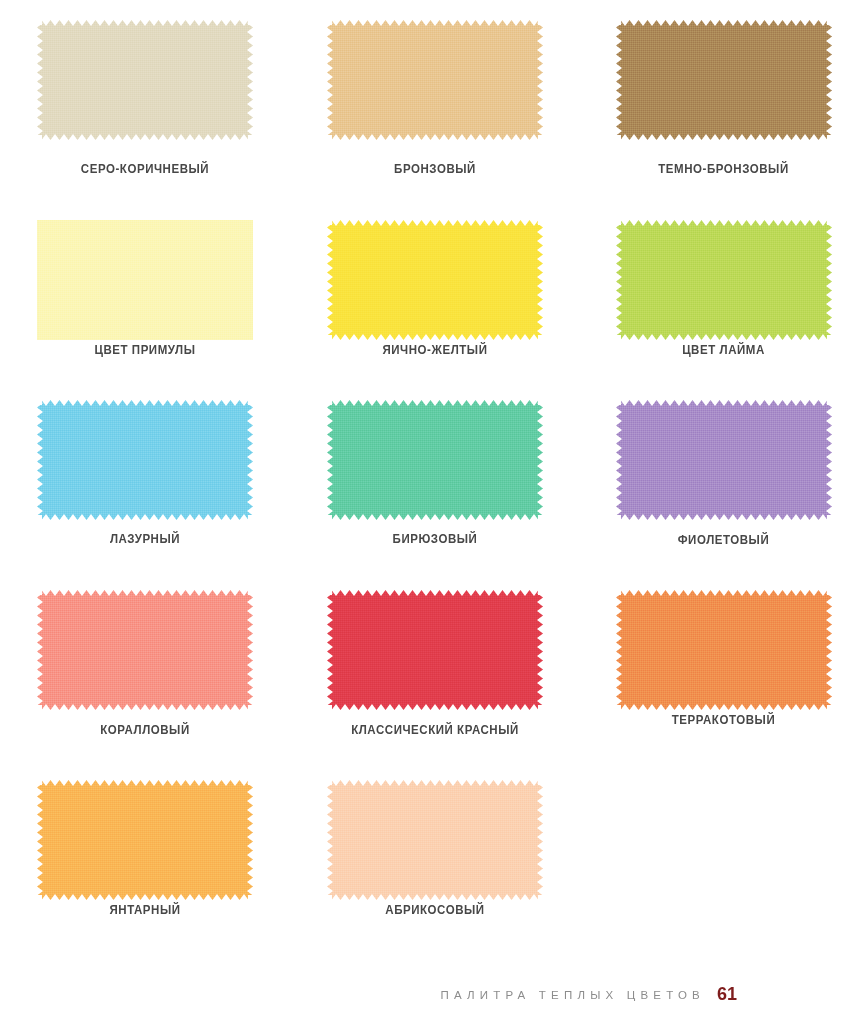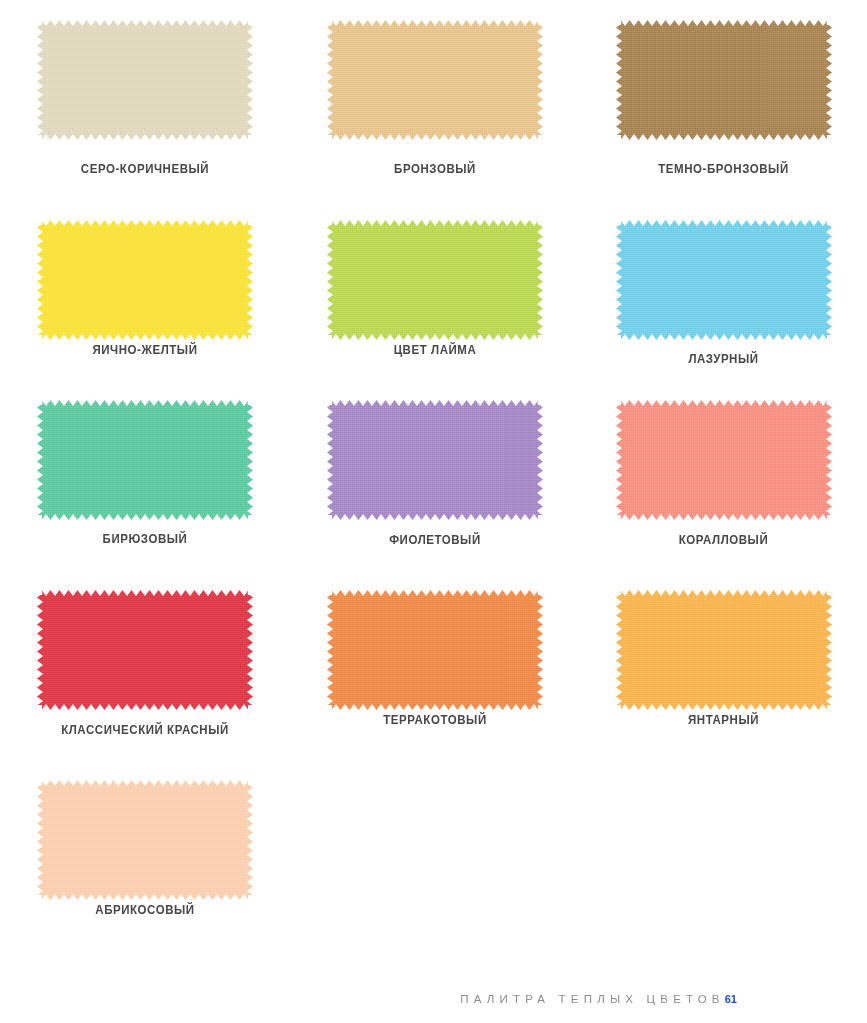--- a/index.html
+++ b/index.html
@@ -129,35 +129,36 @@
   .r4 .label { top: 153px; }
   .r5 .label { top: 143px; }
 
   
   #footer {
     position: absolute;
     right: 22px;
     bottom: 18px;
     display: flex;
     align-items: center;
+    gap: 12px;
     white-space: nowrap;
   }
 
   #footer-title {
     font-size: 11.5px;
     font-weight: 400;
     letter-spacing: 5.2px;
     color: #8c8c8c;
     font-family: "Liberation Sans", sans-serif;
   }
 
   #footer-page {
-    font-size: 11px;
+    font-size: 18px;
     font-weight: 700;
-    color: #1d4ed8;
+    color: #7f1d1d;
     letter-spacing: 0;
     font-family: "Liberation Sans", sans-serif;
   }
 </style>
 </head>
 <body>
 
 <div id="page">
 
   <div id="swatch-grid">
@@ -207,20 +208,26 @@
             <path d="M0,0 L216,0 L216,5 L211.5,0 L207,5 L202.5,0 L198,5 L193.5,0 L189,5 L184.5,0 L180,5 L175.5,0 L171,5 L166.5,0 L162,5 L157.5,0 L153,5 L148.5,0 L144,5 L139.5,0 L135,5 L130.5,0 L126,5 L121.5,0 L117,5 L112.5,0 L108,5 L103.5,0 L99,5 L94.5,0 L90,5 L85.5,0 L81,5 L76.5,0 L72,5 L67.5,0 L63,5 L58.5,0 L54,5 L49.5,0 L45,5 L40.5,0 L36,5 L31.5,0 L27,5 L22.5,0 L18,5 L13.5,0 L9,5 L4.5,0 L0,5 Z" fill="#ffffff"></path>
           </svg>
           <svg class="teeth-v left" preserveAspectRatio="none" viewBox="0 0 5 120">
             <path d="M0,0 L0,120 L5,120 L0,115.5 L5,111 L0,106.5 L5,102 L0,97.5 L5,93 L0,88.5 L5,84 L0,79.5 L5,75 L0,70.5 L5,66 L0,61.5 L5,57 L0,52.5 L5,48 L0,43.5 L5,39 L0,34.5 L5,30 L0,25.5 L5,21 L0,16.5 L5,12 L0,7.5 L5,3 L0,0 Z" fill="#ffffff"></path>
           </svg>
           <svg class="teeth-v right" preserveAspectRatio="none" viewBox="0 0 5 120">
             <path d="M0,0 L0,120 L5,120 L0,115.5 L5,111 L0,106.5 L5,102 L0,97.5 L5,93 L0,88.5 L5,84 L0,79.5 L5,75 L0,70.5 L5,66 L0,61.5 L5,57 L0,52.5 L5,48 L0,43.5 L5,39 L0,34.5 L5,30 L0,25.5 L5,21 L0,16.5 L5,12 L0,7.5 L5,3 L0,0 Z" fill="#ffffff"></path>
           </svg>
         </div>
         <div class="label">ТЕМНО-БРОНЗОВЫЙ</div>
+      </div>
+      <div class="cell r2">
+        <div class="swatch-wrap">
+          <div class="swatch plain" style="background-color: rgb(251, 245, 178);"></div>
+        </div>
+        <div class="label">ЦВЕТ ПРИМУЛЫ</div>
       </div>
       <div class="cell r2">
         <div class="swatch-wrap">
           <div class="swatch pinked" style="background-color: rgb(249, 226, 60);"></div>
           <svg class="teeth top" preserveAspectRatio="none" viewBox="0 0 216 5">
             <path d="M0,0 L216,0 L216,5 L211.5,0 L207,5 L202.5,0 L198,5 L193.5,0 L189,5 L184.5,0 L180,5 L175.5,0 L171,5 L166.5,0 L162,5 L157.5,0 L153,5 L148.5,0 L144,5 L139.5,0 L135,5 L130.5,0 L126,5 L121.5,0 L117,5 L112.5,0 L108,5 L103.5,0 L99,5 L94.5,0 L90,5 L85.5,0 L81,5 L76.5,0 L72,5 L67.5,0 L63,5 L58.5,0 L54,5 L49.5,0 L45,5 L40.5,0 L36,5 L31.5,0 L27,5 L22.5,0 L18,5 L13.5,0 L9,5 L4.5,0 L0,5 Z" fill="#ffffff"></path>
           </svg>
           <svg class="teeth bottom" preserveAspectRatio="none" viewBox="0 0 216 5">
             <path d="M0,0 L216,0 L216,5 L211.5,0 L207,5 L202.5,0 L198,5 L193.5,0 L189,5 L184.5,0 L180,5 L175.5,0 L171,5 L166.5,0 L162,5 L157.5,0 L153,5 L148.5,0 L144,5 L139.5,0 L135,5 L130.5,0 L126,5 L121.5,0 L117,5 L112.5,0 L108,5 L103.5,0 L99,5 L94.5,0 L90,5 L85.5,0 L81,5 L76.5,0 L72,5 L67.5,0 L63,5 L58.5,0 L54,5 L49.5,0 L45,5 L40.5,0 L36,5 L31.5,0 L27,5 L22.5,0 L18,5 L13.5,0 L9,5 L4.5,0 L0,5 Z" fill="#ffffff"></path>
           </svg>

